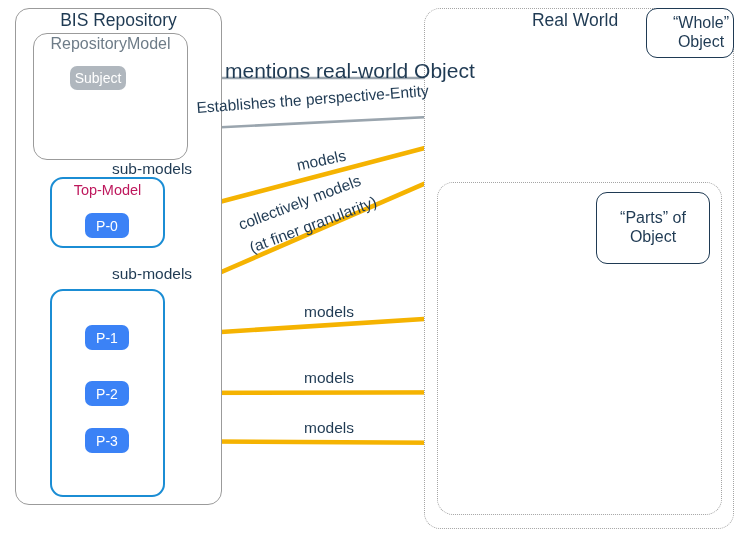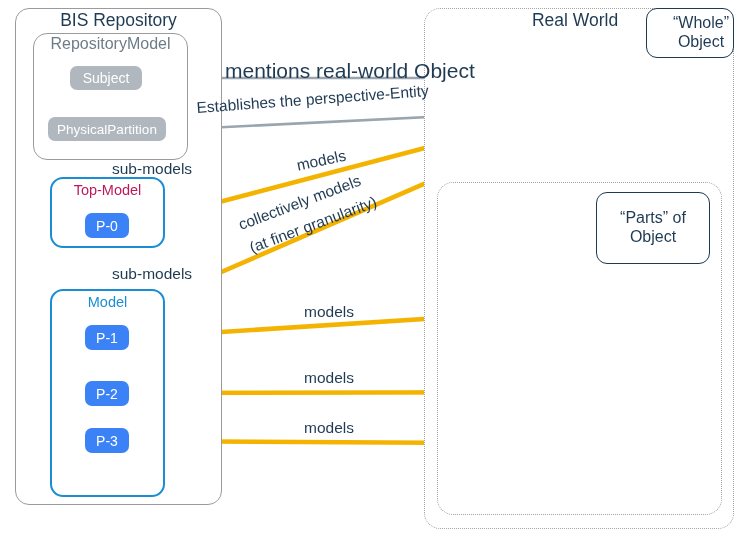--- a/index.html
+++ b/index.html
@@ -47,21 +47,21 @@
   .ttl-top{left:50px;top:182px;width:115px;font-size:14.5px;color:#be185d;}
   .ttl-model{left:50px;top:294px;width:115px;font-size:14.5px;color:#1b8dd4;}
   .ttl-rw{left:500px;top:10px;width:150px;font-size:17.5px;color:#1f3a53;}
 
   
   .pill-gray{
     position:absolute;background:#b0b7be;border-radius:7px;
     color:#ffffff;font-size:14px;display:flex;align-items:center;
     justify-content:center;white-space:nowrap;box-sizing:border-box;
   }
-  .p-subject{left:70px;top:66px;width:72px;height:24px;}
+  .p-subject{left:70px;top:66px;width:56px;height:24px;}
   .p-physpart{left:48px;top:117px;width:118px;height:24px;font-size:13.5px;}
 
   
   .pill-blue{
     position:absolute;background:#3b82f6;border-radius:7px;
     color:#ffffff;font-size:14px;display:flex;align-items:center;
     justify-content:center;white-space:nowrap;box-sizing:border-box;
     width:44px;height:25px;
   }
   .p-p0{left:85px;top:213px;}
@@ -198,25 +198,23 @@
   <div class="box bis-repo"></div>
   <div class="box repo-model"></div>
   <div class="box top-model"></div>
   <div class="box model-box"></div>
   <div class="box real-world"></div>
   <div class="box parts-box"></div>
 
   <div class="ttl ttl-repo">RepositoryModel</div>
   <div class="ttl ttl-bis">BIS Repository</div>
   <div class="ttl ttl-top">Top-Model</div>
-  <div class="ttl ttl-model">Model</div>
   <div class="ttl ttl-rw">Real World</div>
 
   <div class="pill-gray p-subject">Subject</div>
-  <div class="pill-gray p-physpart">PhysicalPartition</div>
 
   <div class="pill-blue p-p0">P-0</div>
   <div class="pill-blue p-p1">P-1</div>
   <div class="pill-blue p-p2">P-2</div>
   <div class="pill-blue p-p3">P-3</div>
 
   <div class="callout co-whole">
     <span>“Whole”</span>
     <span>Object</span>
   </div>

